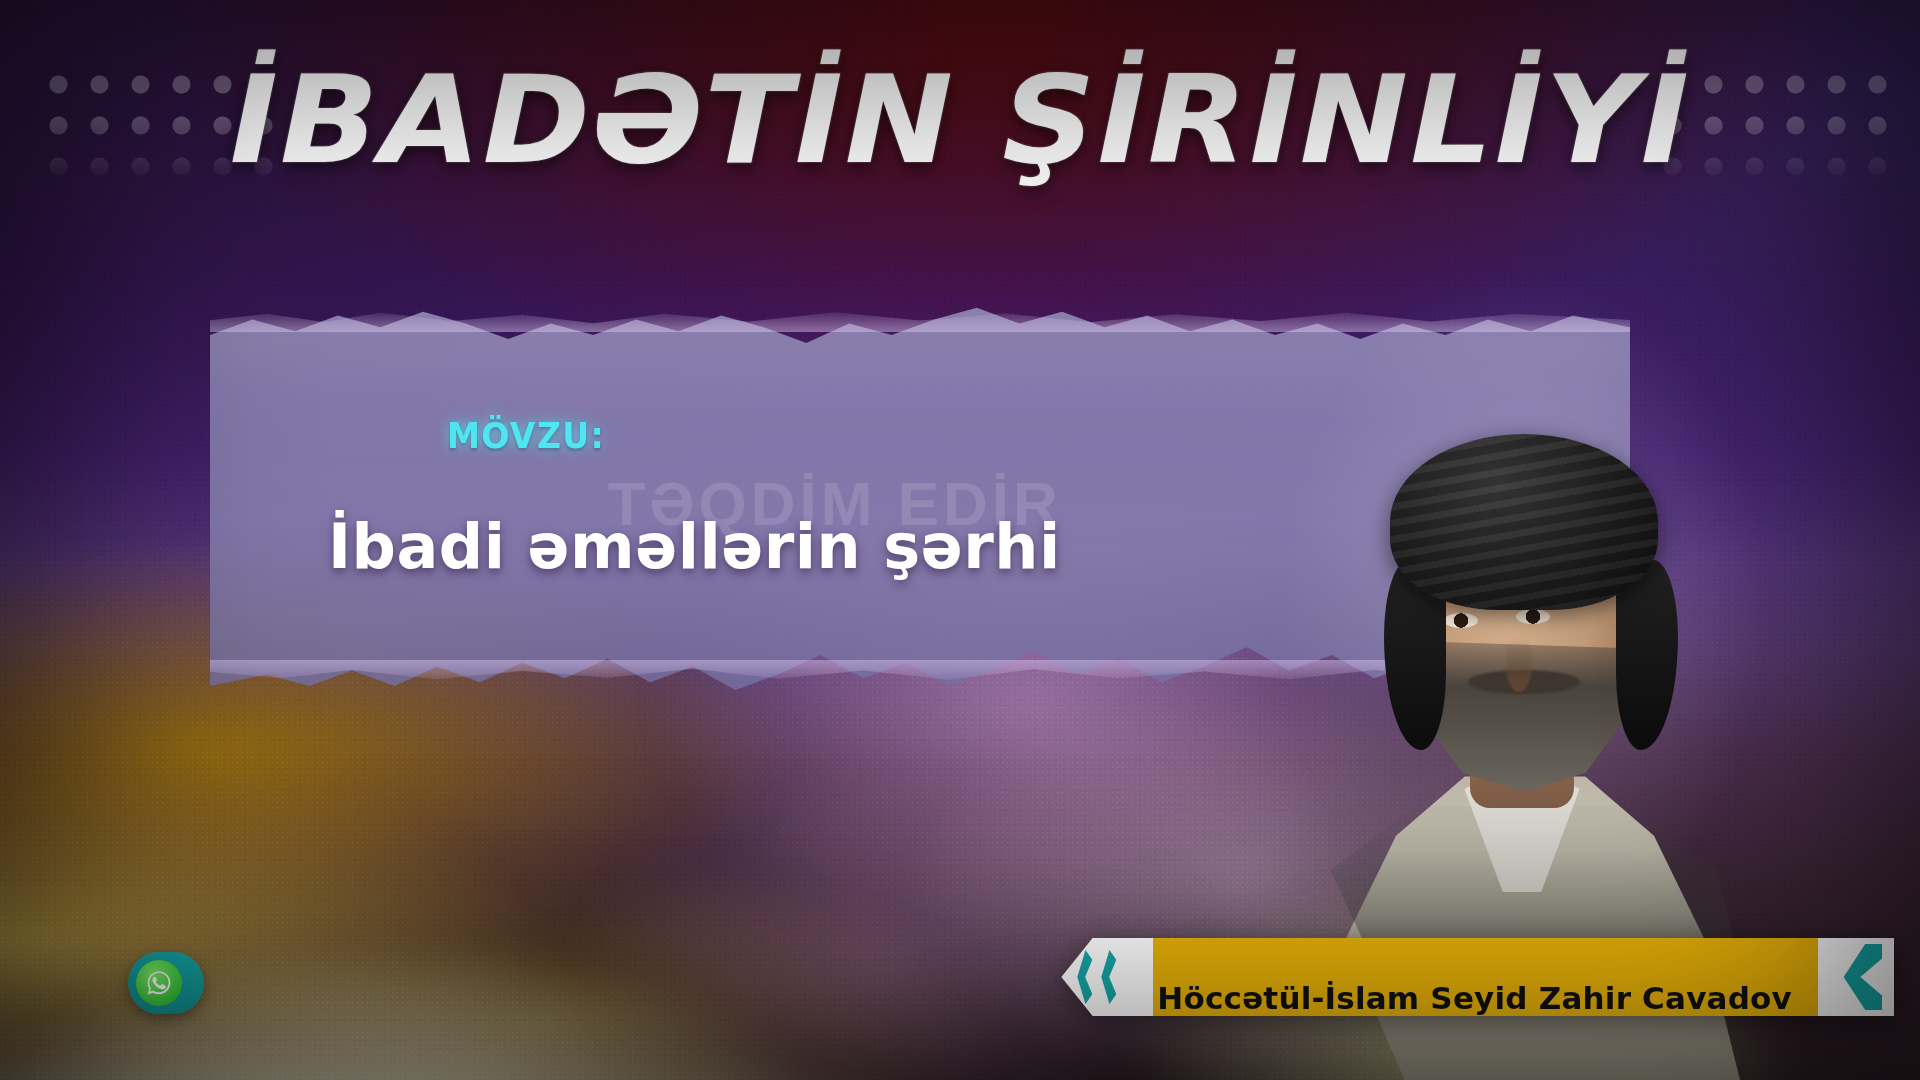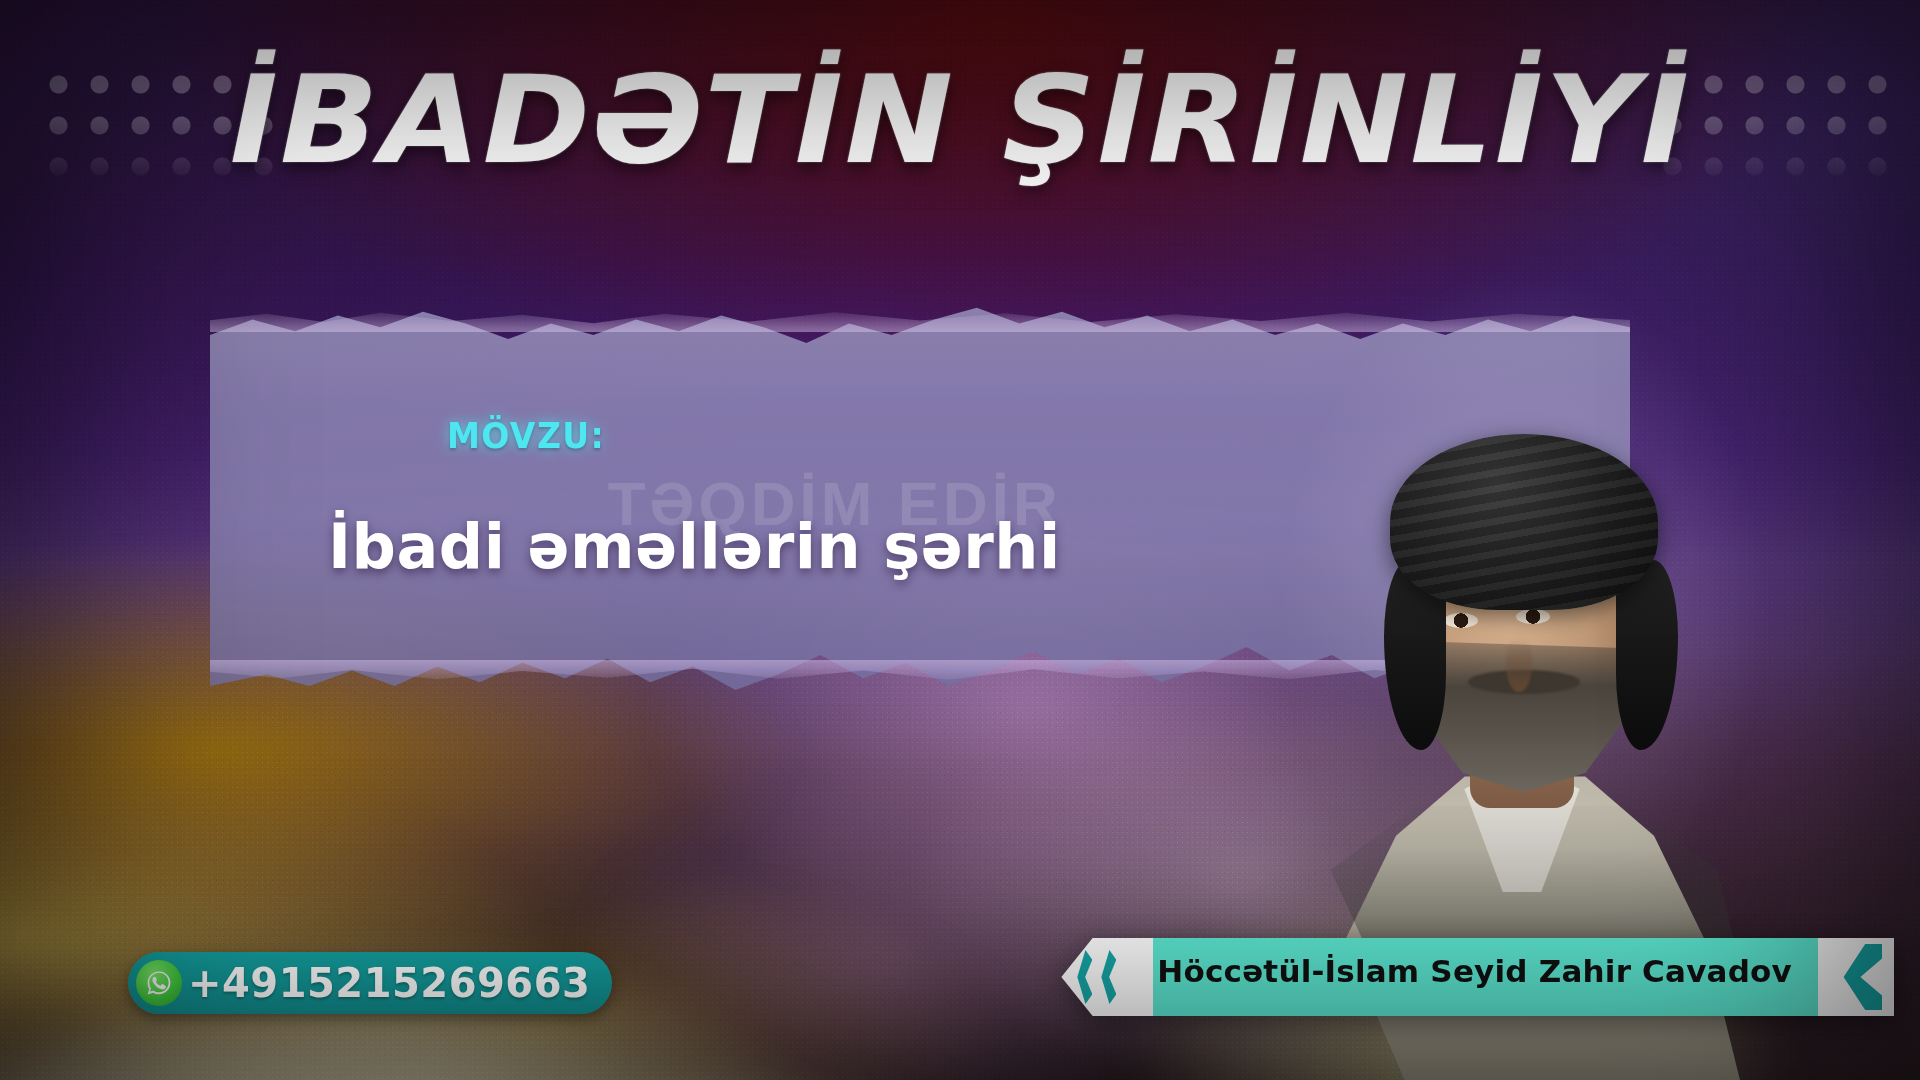--- a/index.html
+++ b/index.html
@@ -154,21 +154,21 @@
 
   
   .speaker{position:absolute;right:26px;bottom:64px;height:78px;display:flex;align-items:stretch;
     filter:drop-shadow(0 6px 14px rgba(0,0,0,.45));}
   .sp-left-chev{width:92px;background:#fff;position:relative;
     clip-path:polygon(34% 0%,100% 0%,100% 100%,34% 100%,0% 50%);}
   .sp-left-chev::before,.sp-left-chev::after{content:"";position:absolute;top:12px;bottom:12px;
     background:#17a8a8;}
   .sp-left-chev::before{left:16px;width:15px;clip-path:polygon(0% 50%,54% 0%,100% 18%,52% 50%,100% 82%,54% 100%);}
   .sp-left-chev::after{left:40px;width:15px;clip-path:polygon(0% 50%,54% 0%,100% 18%,52% 50%,100% 82%,54% 100%);}
-  .sp-body{background:#5eead4;display:flex;align-items:center;padding:0 26px 12px 4px;}
+  .sp-body{background:#eab308;display:flex;align-items:flex-end;padding:0 26px 0 4px;}
   .sp-name{color:#111;font-weight:700;font-size:31px;letter-spacing:.2px;white-space:nowrap;
     font-family:"DejaVu Sans","Liberation Sans",sans-serif;}
   .sp-right-chev{width:76px;background:#fff;position:relative;
     clip-path:polygon(0% 0%,100% 0%,100% 100%,0% 100%,0% 100%);}
   .sp-right-chev::before{content:"";position:absolute;top:6px;bottom:6px;right:12px;width:40px;
     background:#17a8a8;
     clip-path:polygon(100% 0%,100% 22%,46% 50%,100% 78%,100% 100%,58% 100%,4% 50%,58% 0%);}
   .sp-shadow{position:absolute;right:26px;bottom:46px;height:22px;width:640px;background:#cfcfcf;
     opacity:.92;clip-path:polygon(2% 0%,100% 0%,96% 100%,0% 100%);z-index:-1;}
 
@@ -241,17 +241,16 @@
     </div>
     <div class="sp-right-chev"></div>
   </div>
 
   <div class="wa">
     <span class="wa-icon">
       <svg width="32" height="32" viewBox="0 0 32 32" aria-hidden="true">
         <path fill="#ffffff" d="M16 4.6C9.7 4.6 4.6 9.7 4.6 16c0 2.2.6 4.2 1.7 6L4.6 27.4l5.6-1.7c1.7 1 3.7 1.5 5.8 1.5 6.3 0 11.4-5.1 11.4-11.4S22.3 4.6 16 4.6zm0 20.6c-1.9 0-3.7-.5-5.2-1.5l-.4-.2-3.3 1 1-3.2-.2-.4c-1-1.6-1.6-3.5-1.6-5.5 0-5.3 4.4-9.6 9.7-9.6s9.6 4.3 9.6 9.6-4.3 9.8-9.6 9.8zm5.4-7.1c-.3-.2-1.8-.9-2-1s-.5-.1-.7.2-.8 1-1 1.2-.4.2-.7.1c-.3-.2-1.3-.5-2.4-1.5-.9-.8-1.5-1.8-1.7-2.1s0-.5.1-.6l.5-.6c.1-.2.2-.3.3-.5s0-.4 0-.6-.7-1.7-1-2.3c-.2-.6-.5-.5-.7-.5h-.6c-.2 0-.6.1-.9.4-.3.3-1.2 1.1-1.2 2.7s1.2 3.2 1.4 3.4c.2.2 2.4 3.7 5.8 5.1.8.4 1.4.6 1.9.7.8.3 1.5.2 2.1.1.6-.1 1.8-.7 2.1-1.5.3-.7.3-1.4.2-1.5-.1-.2-.3-.2-.6-.4z"></path>
       </svg>
     </span>
-    <span class="wa-num">+4915215269663</span>
   </div>
 
   <div class="vignette"></div>
 </div>
 
 </body></html>

